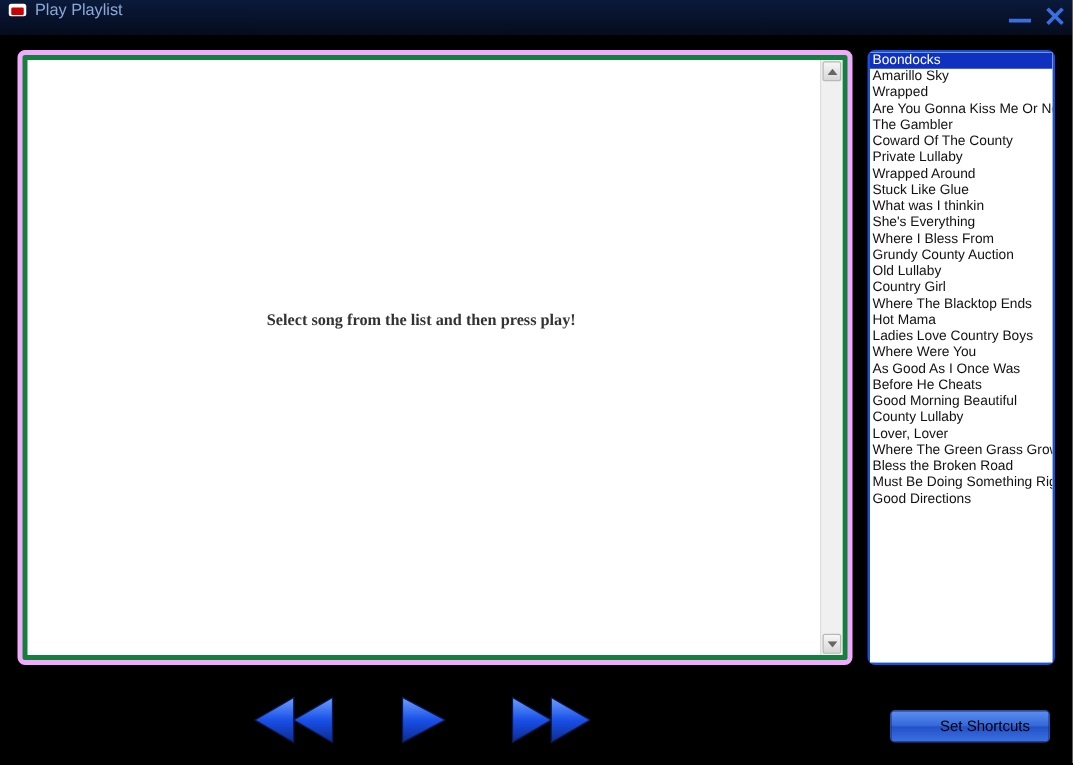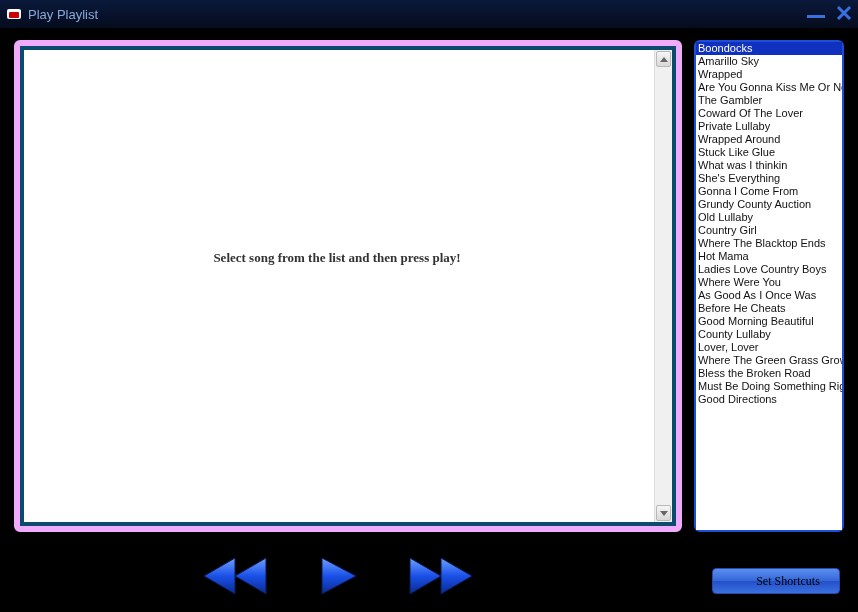--- a/index.html
+++ b/index.html
@@ -8,21 +8,21 @@
     height: 612px;
     background: #000;
     font-family: "Segoe UI", Tahoma, sans-serif;
     overflow: hidden;
     position: relative;
   }
   .titlebar {
     height: 28px;
     background: linear-gradient(to bottom, #0a1a3a 0%, #08122c 50%, #050c1d 100%);
     display: flex;
-    align-items: center;
+    align-items: flex-start;
     padding: 0 6px;
     position: relative;
   }
   .app-icon {
     width: 16px; height: 16px;
     margin-right: 6px;
     display: inline-flex;
     align-items: center;
     justify-content: center;
   }
@@ -65,23 +65,23 @@
   }
   .content-row {
     position: absolute;
     top: 12px; left: 14px; right: 14px;
     height: 492px;
     display: flex;
     gap: 12px;
   }
   .video-pane {
     flex: 1;
-    border: 6px solid #f0abfc;
+    border: 4px solid #f0abfc;
     border-radius: 6px;
-    background: #0c4a6e;
+    background: #15803d;
     padding: 4px;
     display: flex;
   }
   .video-inner {
     flex: 1;
     background: #fff;
     position: relative;
     overflow: hidden;
   }
   .video-msg {
@@ -166,21 +166,21 @@
     position: absolute;
     right: 18px;
     bottom: 18px;
     width: 128px;
     height: 26px;
     background: linear-gradient(to bottom, #5a8ef0 0%, #3568d8 48%, #2450c8 52%, #3a70e0 100%);
     border: 1px solid #2a4aa8;
     border-radius: 4px;
     color: #000;
     font-size: 12px;
-    font-family: Liberation Serif, serif;
+    font-family: Liberation Sans, sans-serif;
     display: flex;
     align-items: center;
     justify-content: center;
     cursor: pointer;
     padding-left: 24px;
   }
 </style>
 </head>
 <body>
 
@@ -225,27 +225,27 @@
       </div>
     </div>
 
     <div class="playlist-pane">
       <div class="playlist-inner" id="playlist">
           <div class="pl-item selected">Boondocks</div>
           <div class="pl-item">Amarillo Sky</div>
           <div class="pl-item">Wrapped</div>
           <div class="pl-item">Are You Gonna Kiss Me Or Not</div>
           <div class="pl-item">The Gambler</div>
-          <div class="pl-item">Coward Of The Lover</div>
+          <div class="pl-item">Coward Of The County</div>
           <div class="pl-item">Private Lullaby</div>
           <div class="pl-item">Wrapped Around</div>
           <div class="pl-item">Stuck Like Glue</div>
           <div class="pl-item">What was I thinkin</div>
           <div class="pl-item">She's Everything</div>
-          <div class="pl-item">Gonna I Come From</div>
+          <div class="pl-item">Where I Bless From</div>
           <div class="pl-item">Grundy County Auction</div>
           <div class="pl-item">Old Lullaby</div>
           <div class="pl-item">Country Girl</div>
           <div class="pl-item">Where The Blacktop Ends</div>
           <div class="pl-item">Hot Mama</div>
           <div class="pl-item">Ladies Love Country Boys</div>
           <div class="pl-item">Where Were You</div>
           <div class="pl-item">As Good As I Once Was</div>
           <div class="pl-item">Before He Cheats</div>
           <div class="pl-item">Good Morning Beautiful</div>

